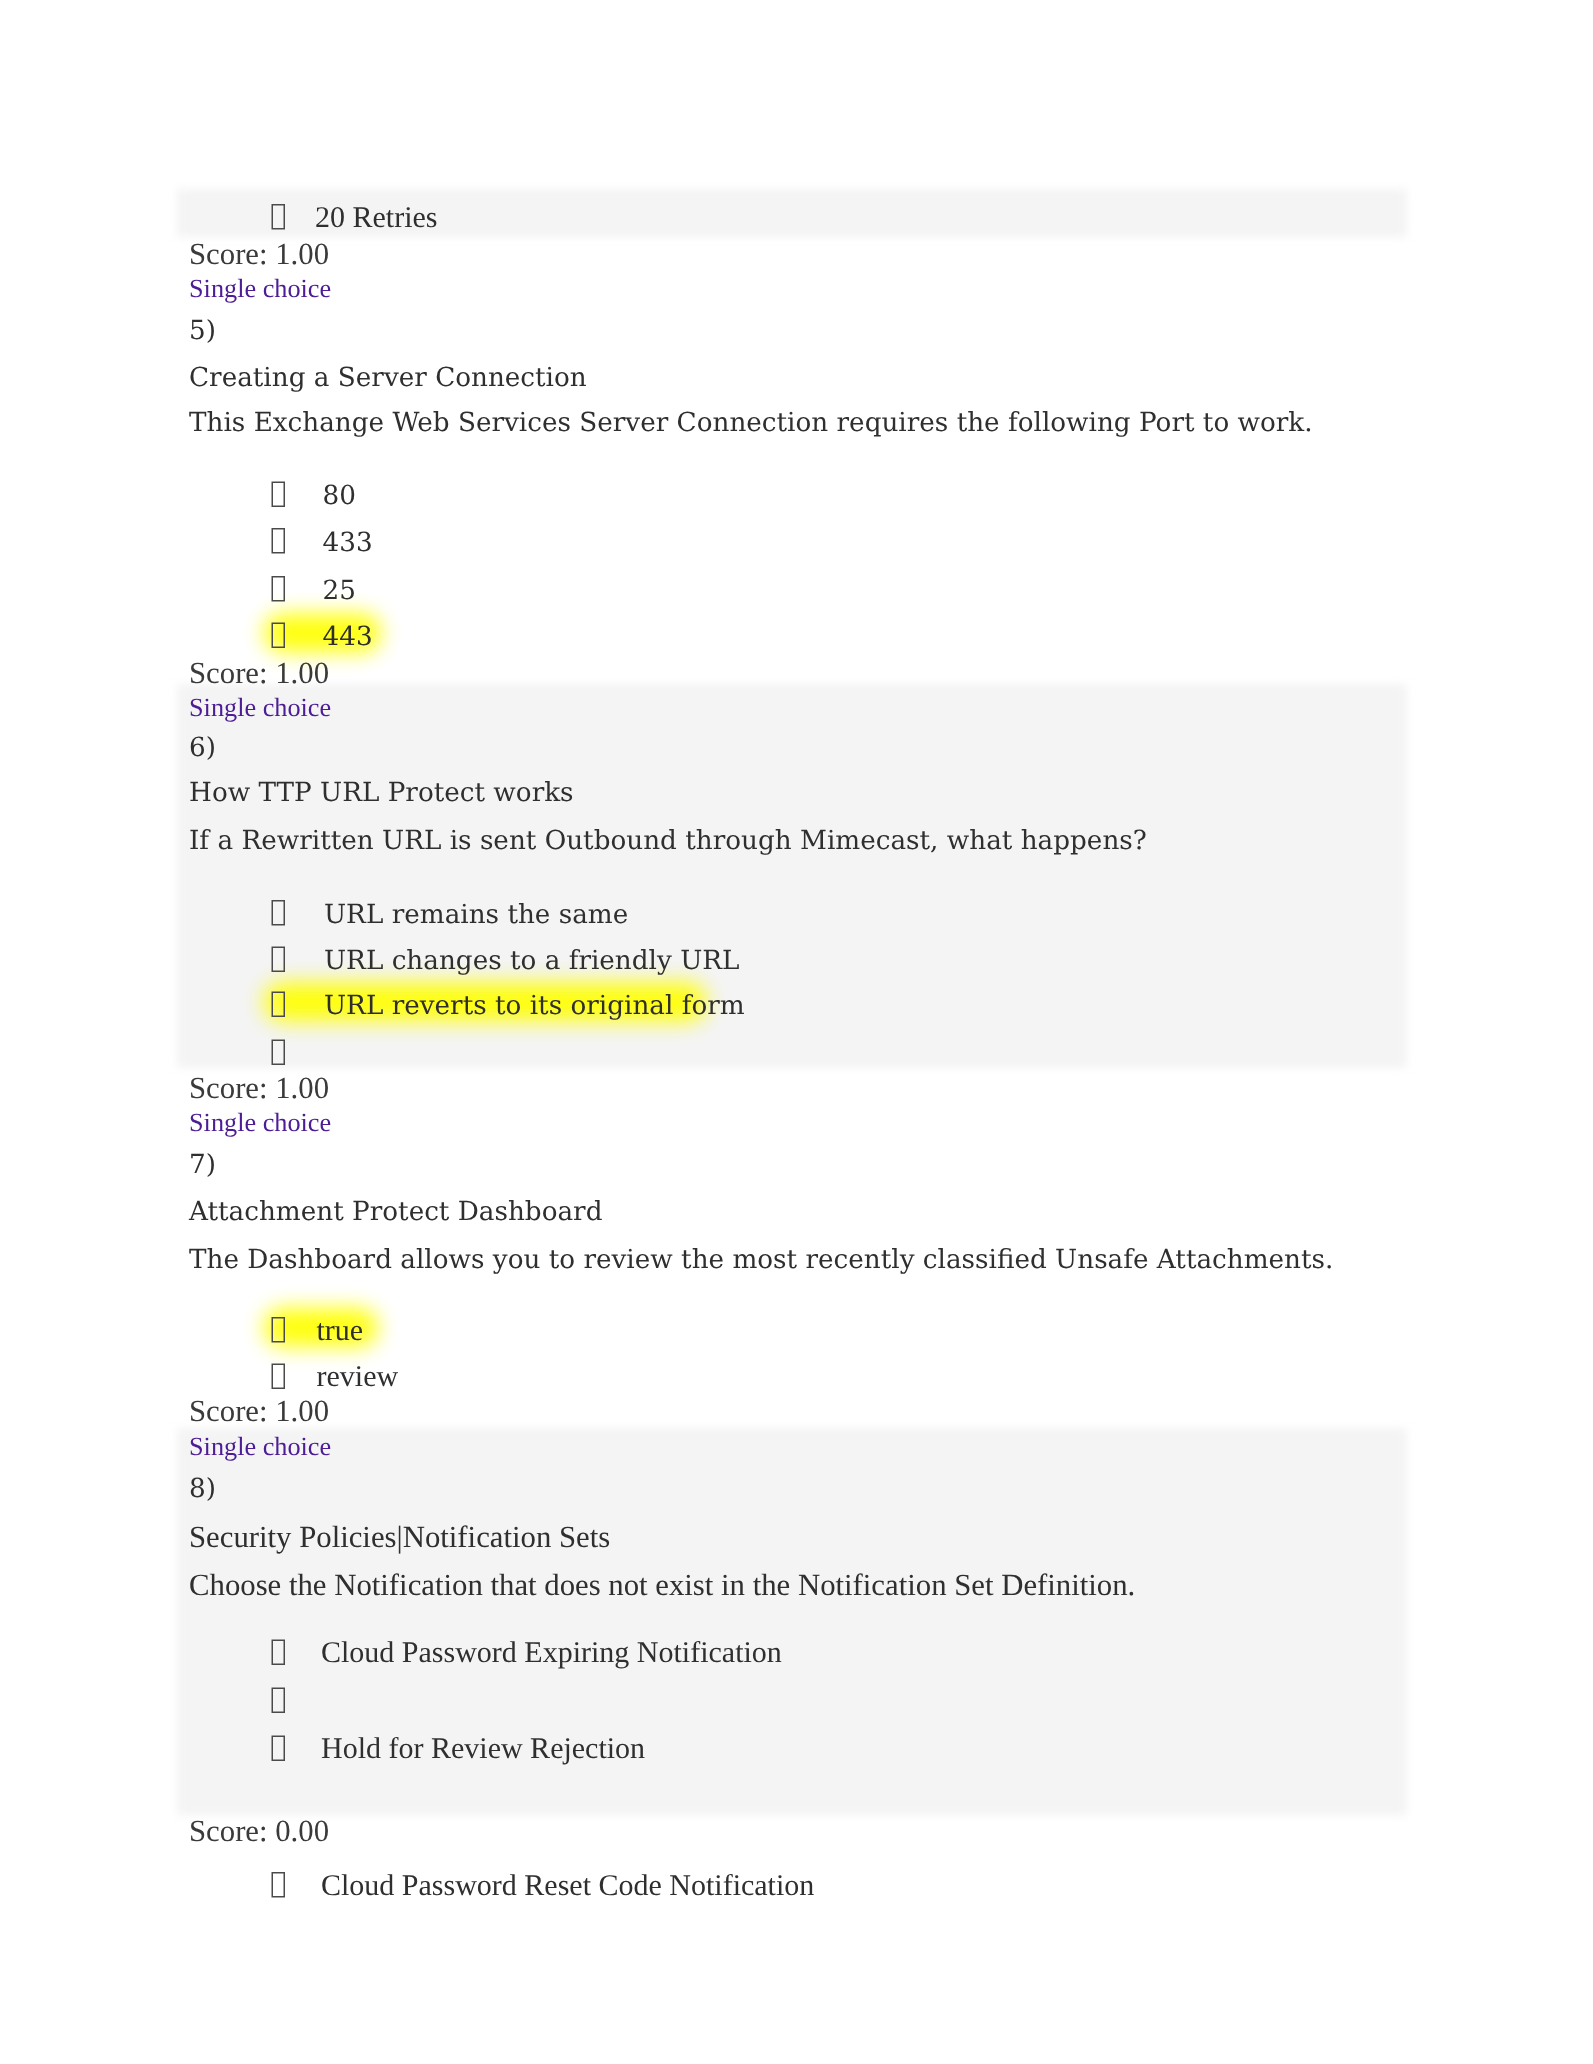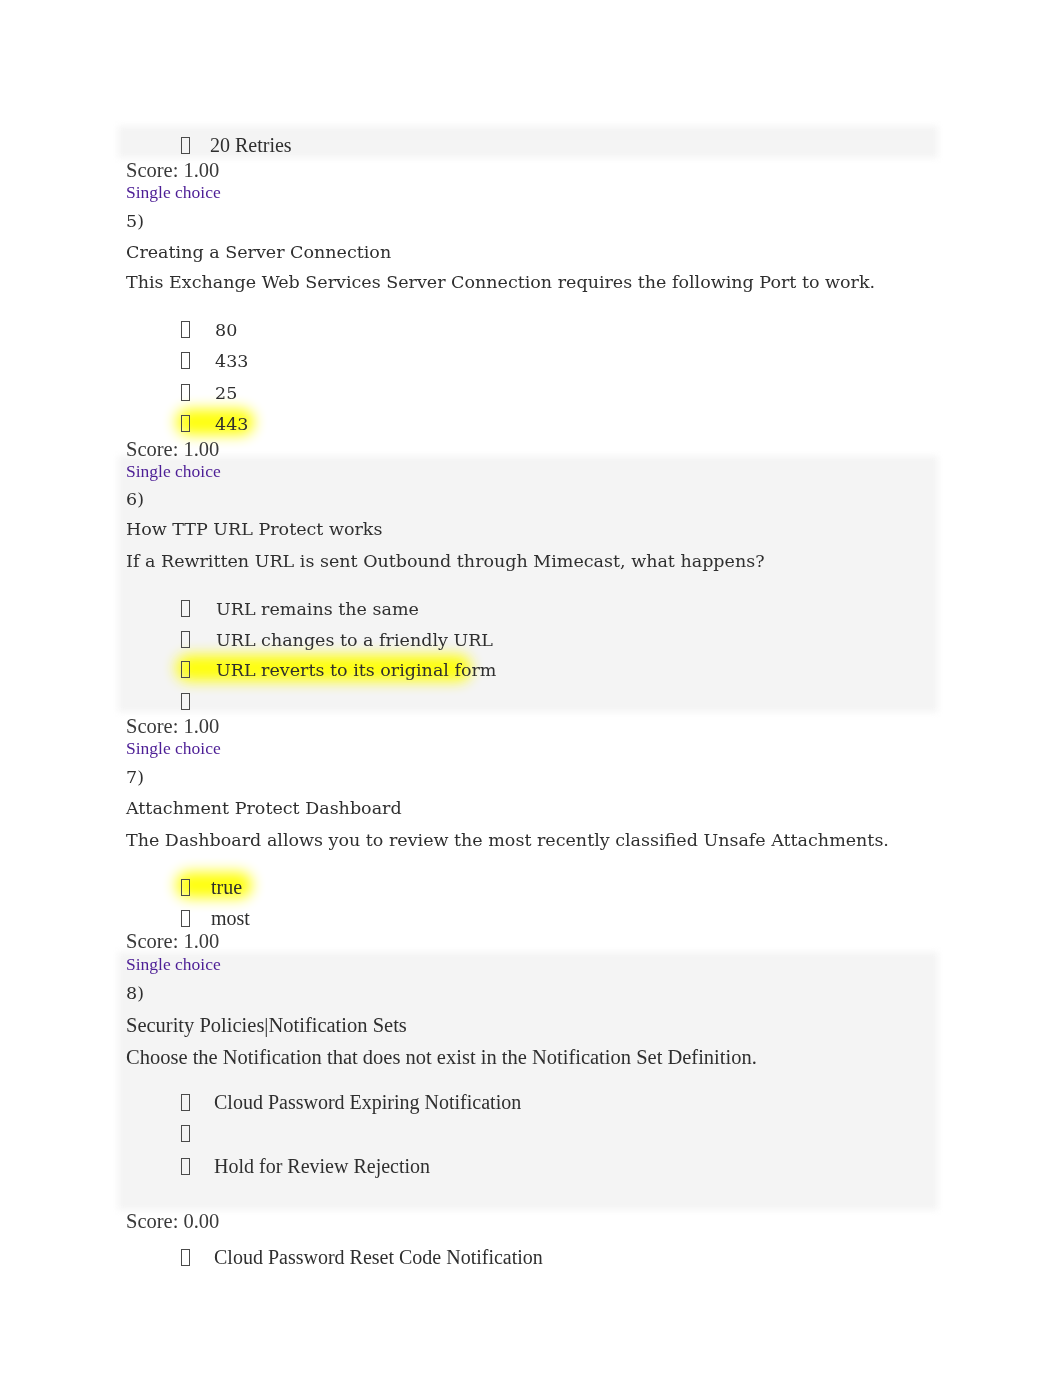--- a/index.html
+++ b/index.html
@@ -199,21 +199,21 @@
     <div class="line qnum" style="left:126px; top:769px;">7)</div>
     <div class="line qtitle" style="left:126px; top:800px;">Attachment Protect Dashboard</div>
     <div class="line qtext" style="left:126px; top:832px;">The Dashboard allows you to review the most recently classified Unsafe Attachments.</div>
 
     <div class="opt" style="left:181px; top:876px;">
       <span class="bullet"></span>
       <span class="opt-label serif-narrow" style="margin-left:21px;">true</span>
     </div>
     <div class="opt" style="left:181px; top:907px;">
       <span class="bullet"></span>
-      <span class="opt-label serif-narrow" style="margin-left:21px;">most</span>
+      <span class="opt-label serif-narrow" style="margin-left:21px;">review</span>
     </div>
 
     <div class="line score" style="left:126px; top:931px;">Score: 1.00</div>
     <div class="line qtype" style="left:126px; top:956px;">Single choice</div>
 
     <div class="line qnum" style="left:126px; top:985px;">8)</div>
     <div class="line qtitle-narrow" style="left:126px; top:1015px;">Security Policies|Notification Sets</div>
     <div class="line qtext-narrow" style="left:126px; top:1047px;">Choose the Notification that does not exist in the Notification Set Definition.</div>
 
     <div class="opt" style="left:181px; top:1091px;">

